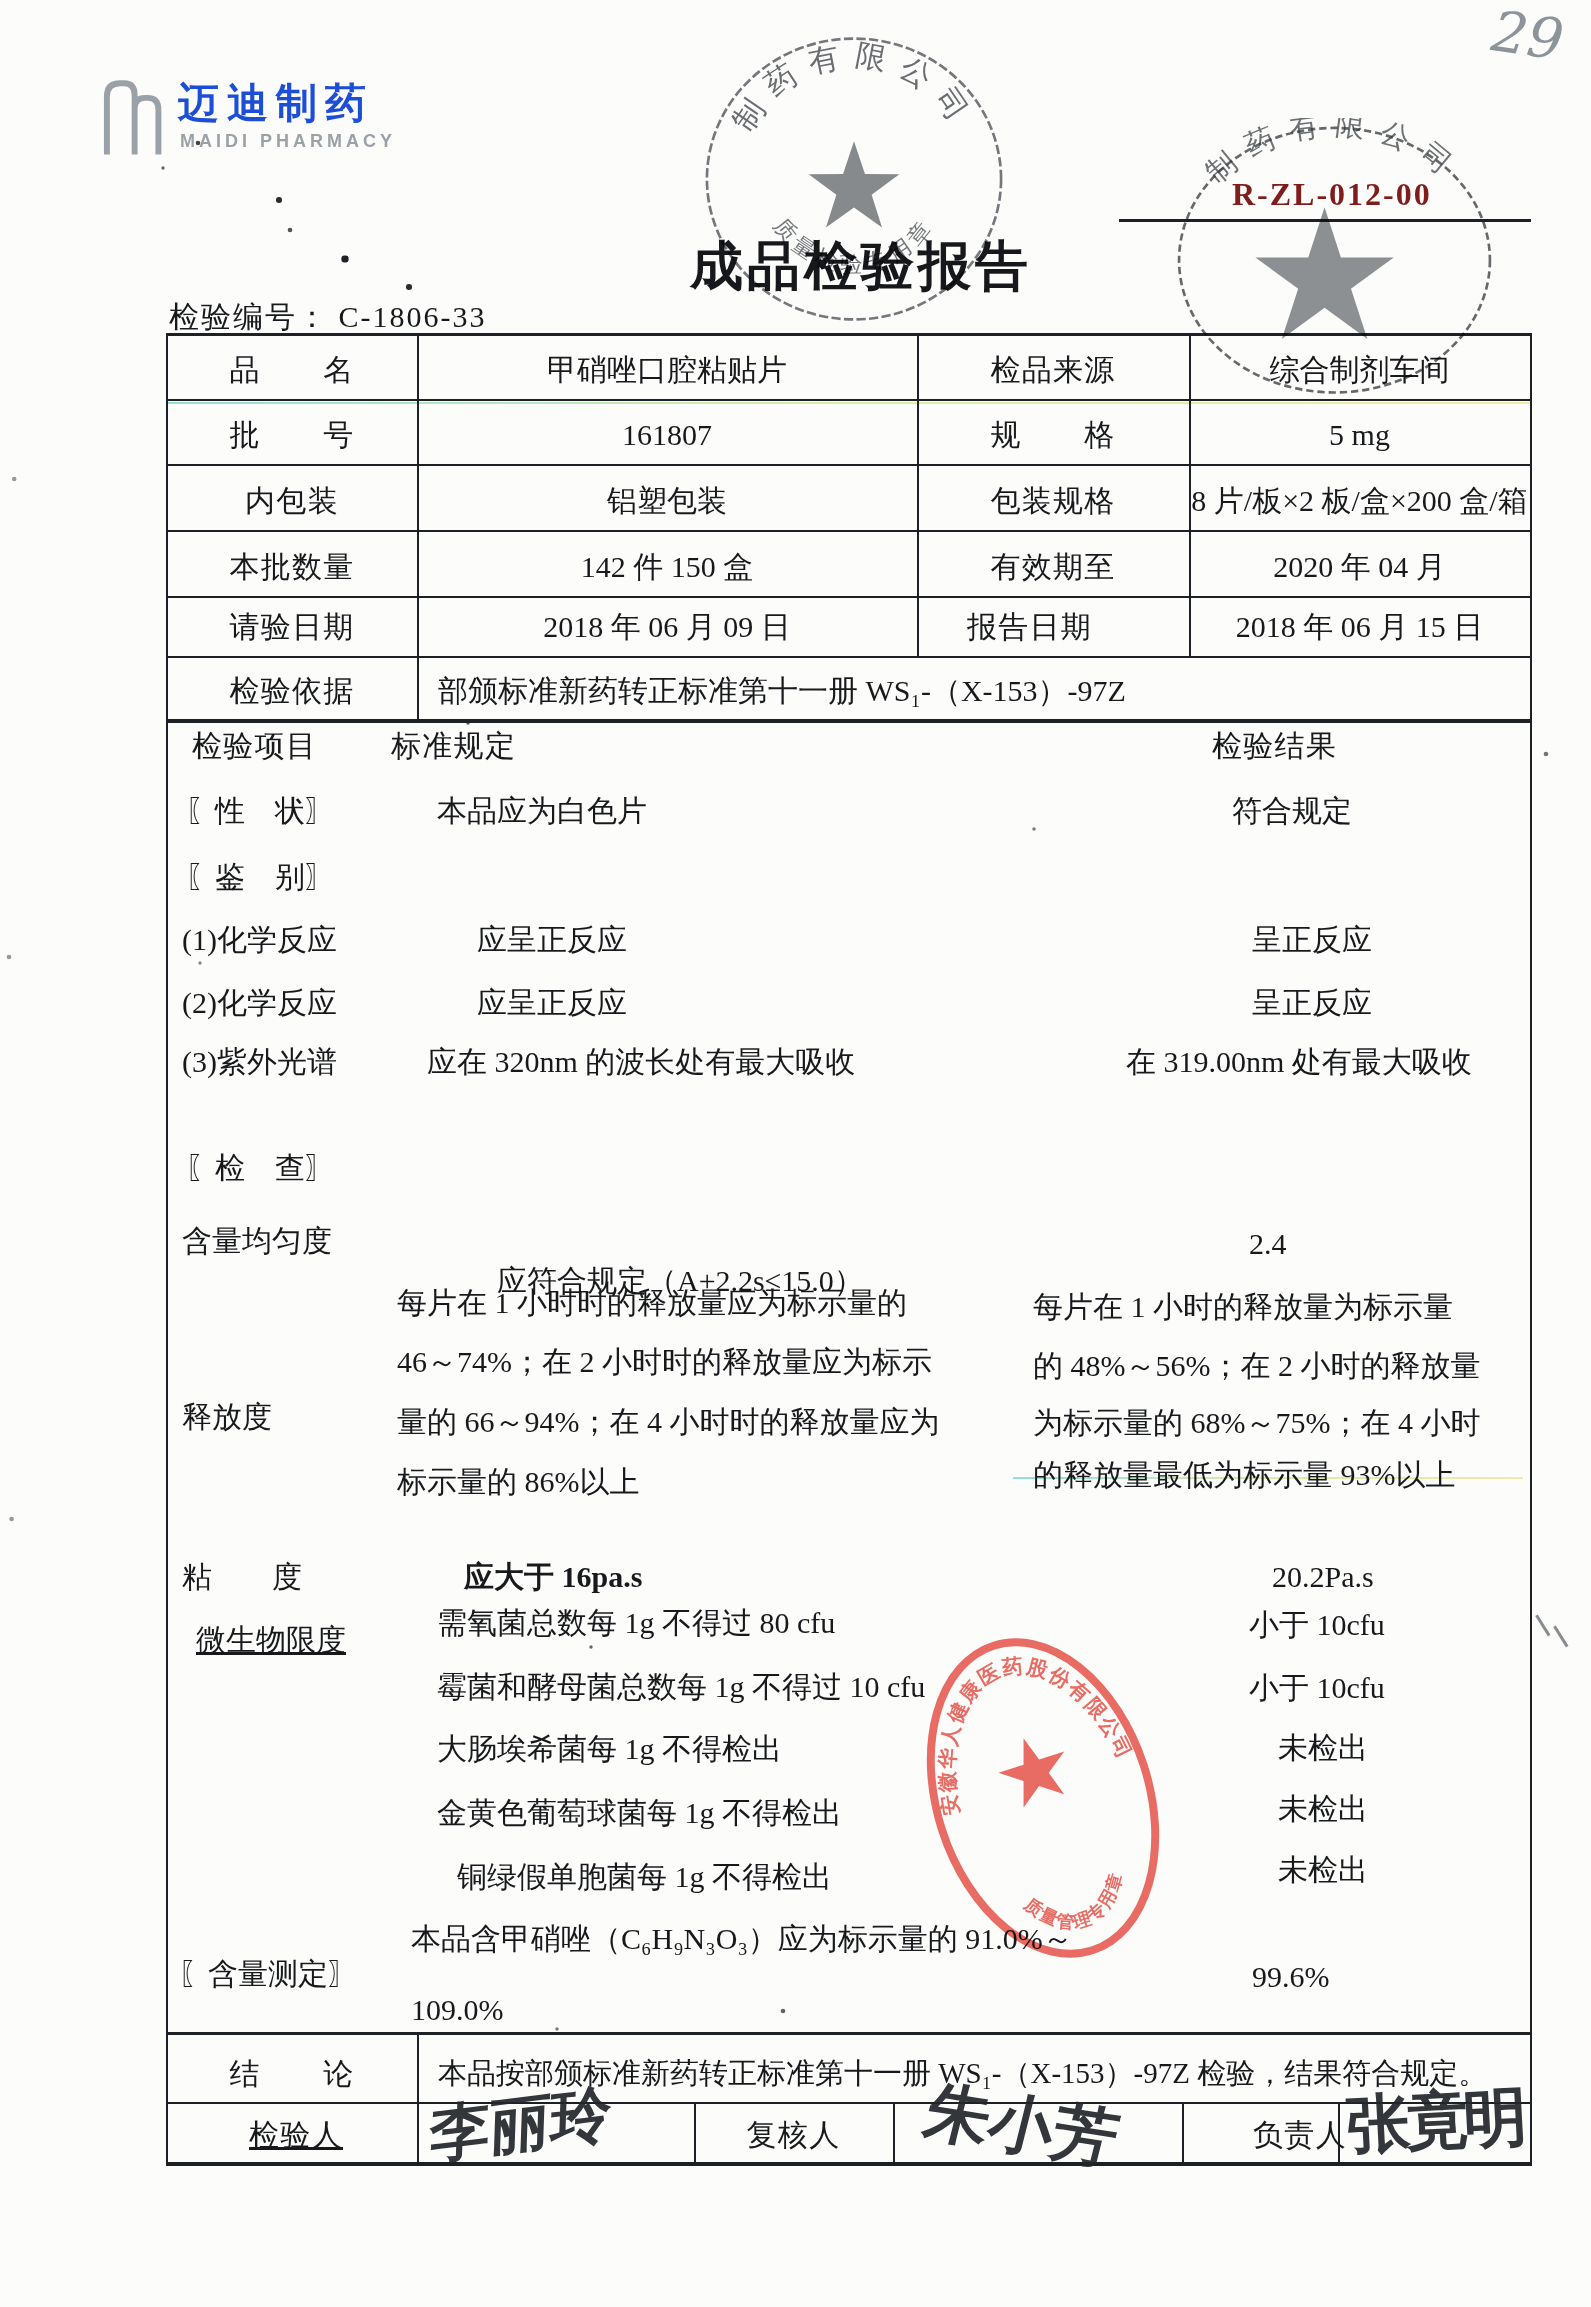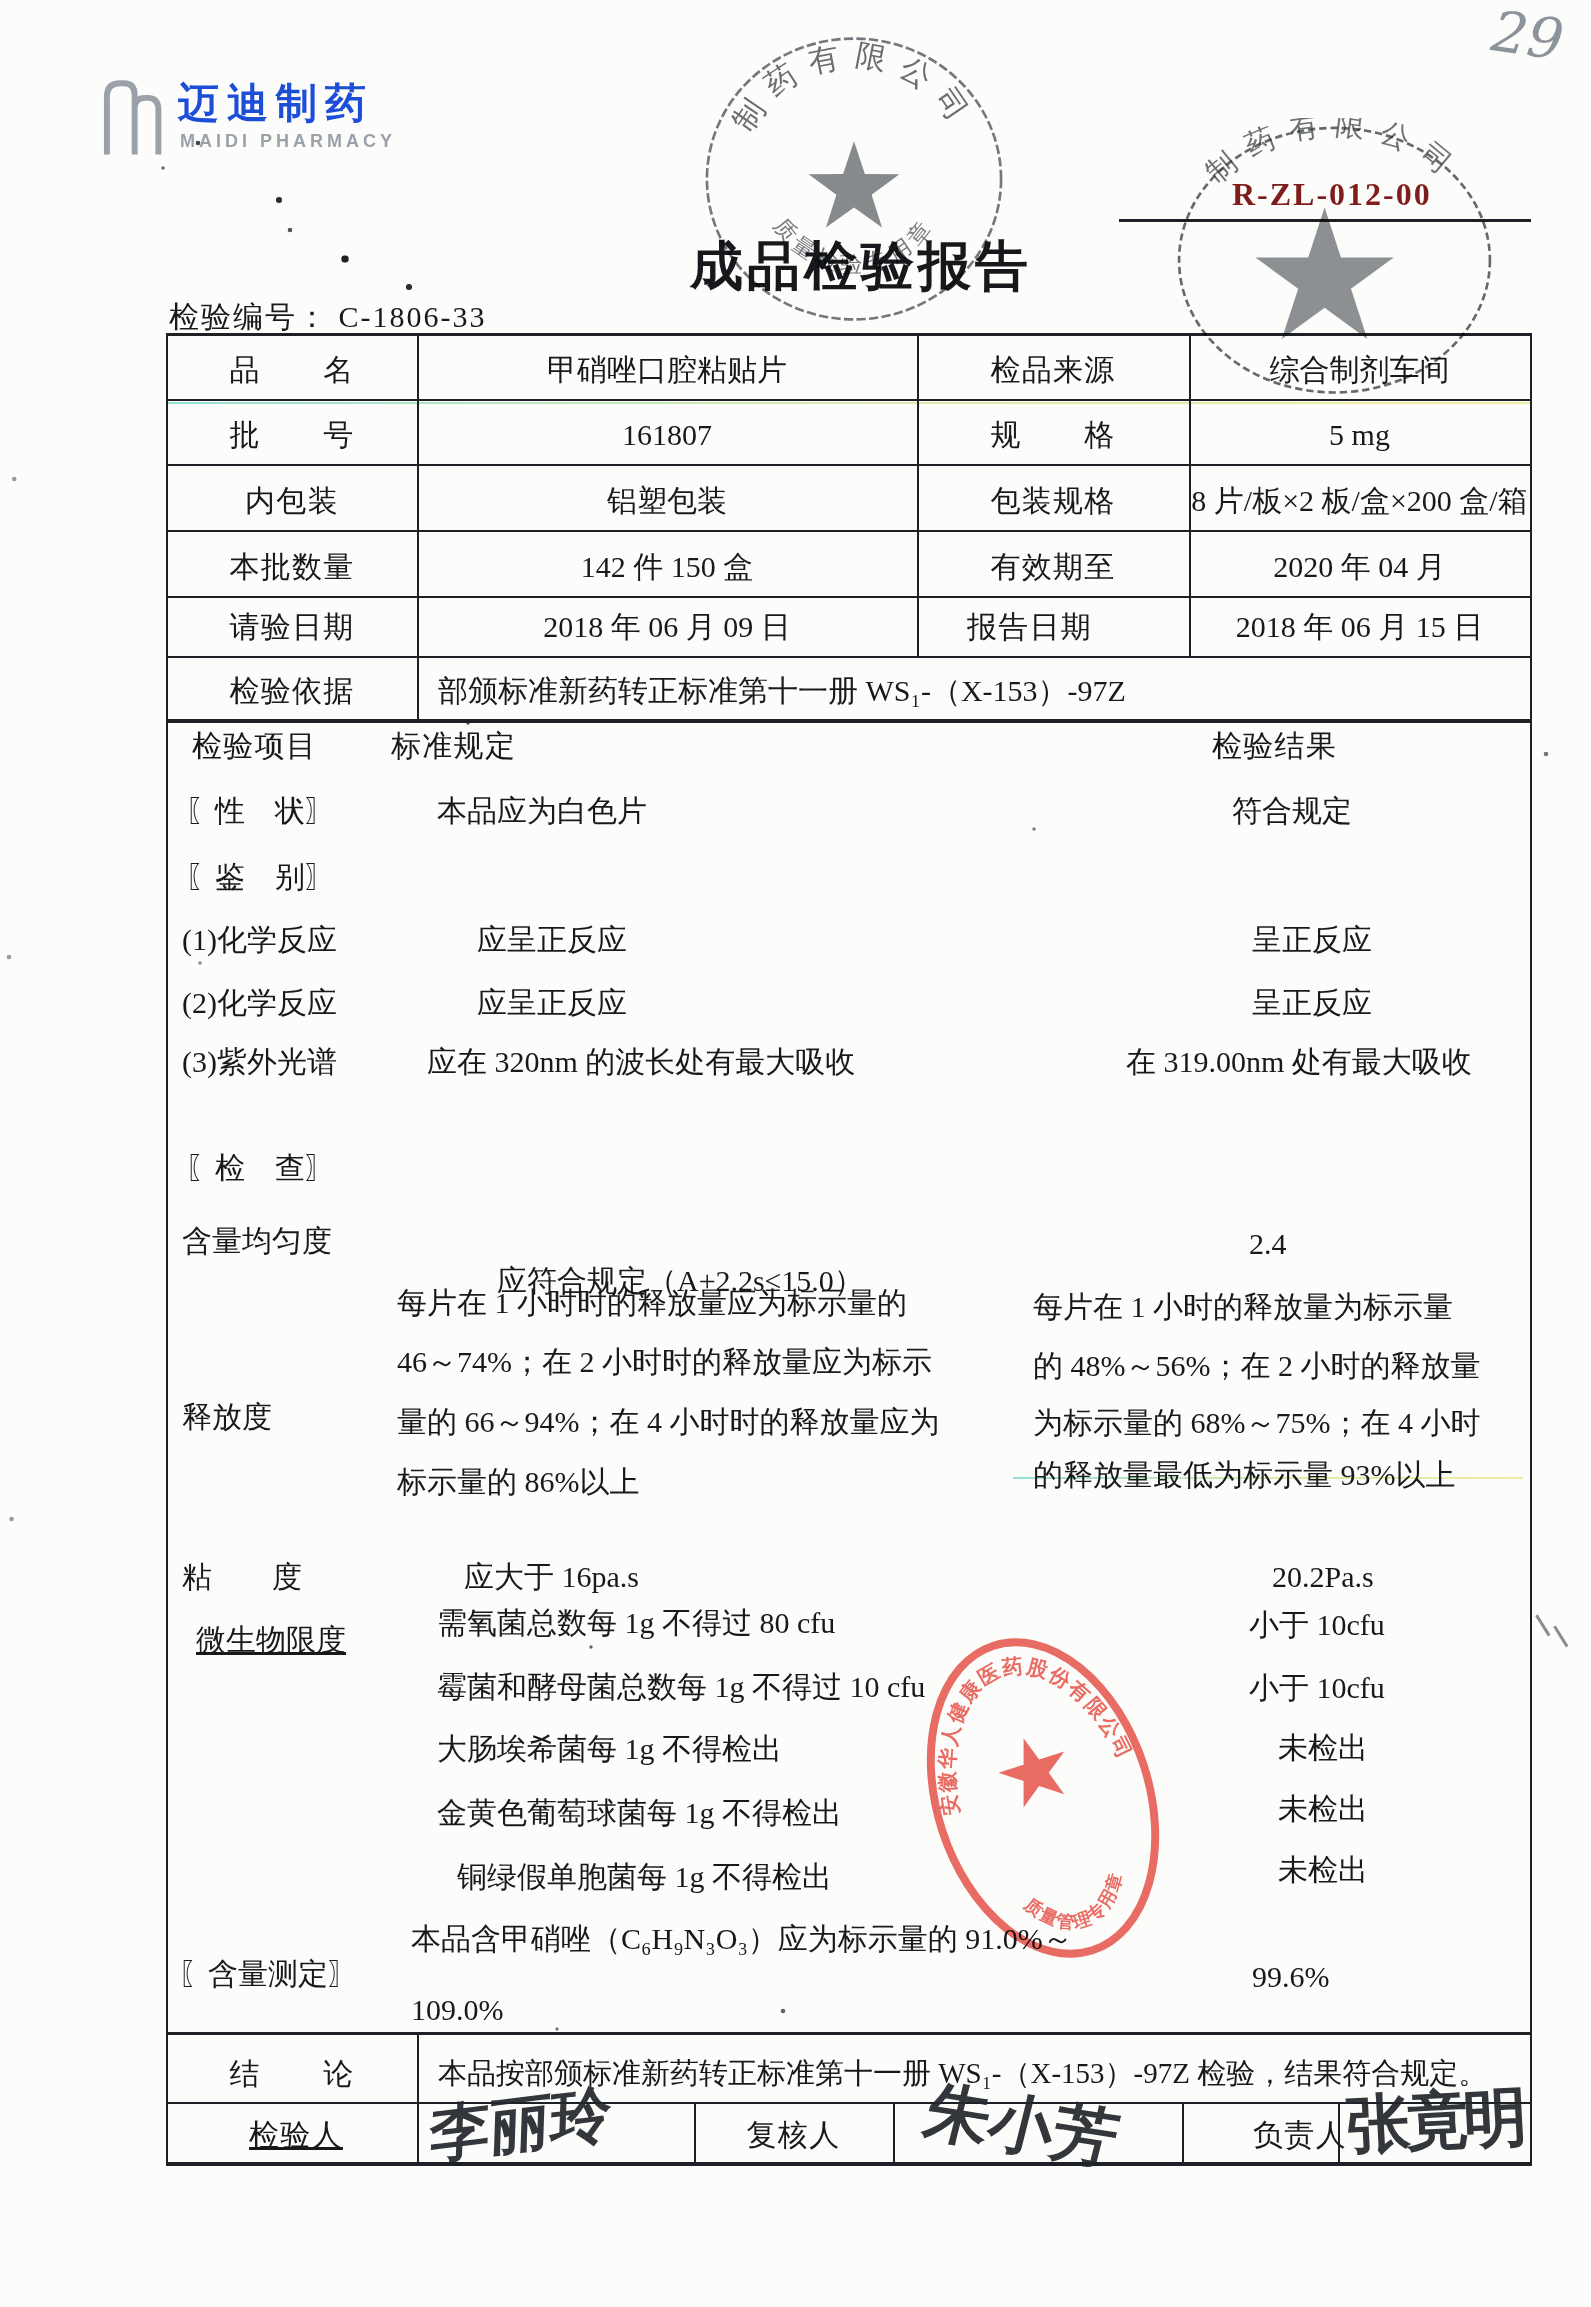--- a/index.html
+++ b/index.html
@@ -148,21 +148,21 @@
 <div class="cell" style="left:397px;top:1343px;">46～74%；在 2 小时时的释放量应为标示</div>
 <div class="cell" style="left:182px;top:1398px;">释放度</div>
 <div class="cell" style="left:397px;top:1403px;">量的 66～94%；在 4 小时时的释放量应为</div>
 <div class="cell" style="left:397px;top:1463px;">标示量的 86%以上</div>
 <div class="cell" style="left:1033px;top:1288px;">每片在 1 小时的释放量为标示量</div>
 <div class="cell" style="left:1033px;top:1347px;">的 48%～56%；在 2 小时的释放量</div>
 <div class="cell" style="left:1033px;top:1404px;">为标示量的 68%～75%；在 4 小时</div>
 <div class="cell" style="left:1033px;top:1456px;">的释放量最低为标示量 93%以上</div>
 
 <div class="cell" style="left:182px;top:1558px;">粘　　度</div>
-<div class="cell" style="left:464px;top:1558px;">应大于 16pa.s</div>
+<div class="cell" style="left:464px;top:1558px;font-weight:bold;">应大于 16pa.s</div>
 <div class="cell" style="left:1272px;top:1558px;">20.2Pa.s</div>
 
 <div class="cell" style="left:196px;top:1621px;text-decoration:underline;">微生物限度</div>
 <div class="cell" style="left:437px;top:1604px;">需氧菌总数每 1g 不得过 80  cfu</div>
 <div class="cell" style="left:1249px;top:1606px;">小于 10cfu</div>
 <div class="cell" style="left:437px;top:1668px;">霉菌和酵母菌总数每 1g 不得过 10  cfu</div>
 <div class="cell" style="left:1249px;top:1669px;">小于 10cfu</div>
 <div class="cell" style="left:437px;top:1730px;">大肠埃希菌每 1g 不得检出</div>
 <div class="cell" style="left:1278px;top:1729px;">未检出</div>
 <div class="cell" style="left:437px;top:1794px;">金黄色葡萄球菌每 1g 不得检出</div>

